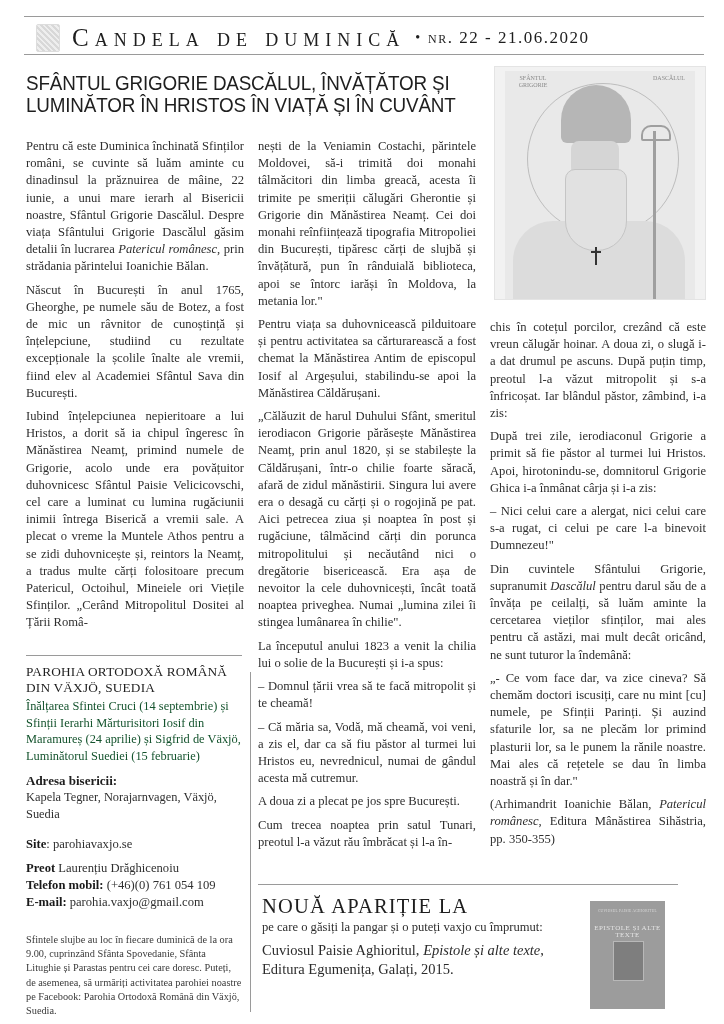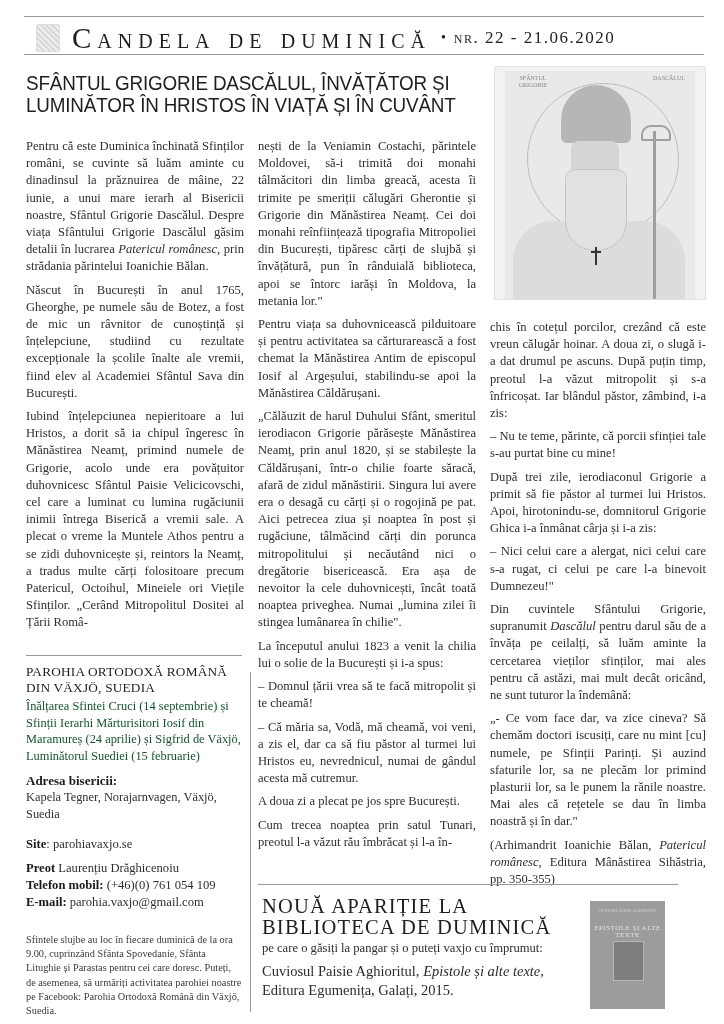--- a/index.html
+++ b/index.html
@@ -6,21 +6,21 @@
   body { width:724px; height:1024px; position:relative; overflow:hidden;
          font-family:"Liberation Serif", "DejaVu Serif", serif; color:#2a2a2a; }
   .abs { position:absolute; }
   .hr { position:absolute; height:1px; background:#9a9a9a; }
 
   
   .masthead { left:24px; top:20px; width:680px; height:36px; display:flex; align-items:center; }
   .emblem { width:22px; height:26px; margin-right:12px; margin-left:12px;
             background:repeating-linear-gradient(45deg,#d8d8d8 0 2px,#eeeeee 2px 4px);
             border:1px solid #dddddd; border-radius:2px; }
-  .mast-title { font-size:29px; letter-spacing:6px; color:#1e1e1e; font-variant:small-caps; }
+  .mast-title { font-size:25px; letter-spacing:6px; color:#1e1e1e; font-variant:small-caps; }
   .mast-dot { font-size:14px; margin:0 8px 0 10px; color:#1e1e1e; }
   .mast-issue { font-size:17px; letter-spacing:1.5px; color:#1e1e1e; font-variant:small-caps; }
 
   
   .headline { left:26px; top:72px; width:450px; font-family:"Liberation Sans Narrow","Liberation Sans",sans-serif;
               font-size:20.5px; line-height:22px; color:#1e1e1e; letter-spacing:-0.2px; transform:scaleX(0.92); transform-origin:left top; }
   .headline div { white-space:nowrap; }
 
   
   .col { font-size:12.6px; line-height:17.2px; text-align:justify; hyphens:auto; color:#2e2e2e;margin-top:16px; }
@@ -113,21 +113,20 @@
   <p>„Călăuzit de harul Duhului Sfânt, smeritul ierodiacon Grigorie părăsește Mănăstirea Neamț, prin anul 1820, și se stabilește la Căldărușani, într-o chilie foarte săracă, afară de zidul mănăstirii. Singura lui avere era o desagă cu cărți și o rogojină pe pat. Aici petrecea ziua și noaptea în post și rugăciune, tâlmăcind cărți din porunca mitropolitului și necăutând nici o dregătorie bisericească. Era așa de nevoitor la cele duhovnicești, încât toată noaptea priveghea. Numai „lumina zilei îi stingea lumânarea în chilie".</p>
   <p>La începutul anului 1823 a venit la chilia lui o solie de la București și i-a spus:</p>
   <p>– Domnul țării vrea să te facă mitropolit și te cheamă!</p>
   <p>– Că măria sa, Vodă, mă cheamă, voi veni, a zis el, dar ca să fiu păstor al turmei lui Hristos eu, nevrednicul, numai de gândul acesta mă cutremur.</p>
   <p>A doua zi a plecat pe jos spre București.</p>
   <p>Cum trecea noaptea prin satul Tunari, preotul l-a văzut rău îmbrăcat și l-a în-</p>
 </div>
 
 <div class="abs col col3">
   <p>chis în cotețul porcilor, crezând că este vreun călugăr hoinar. A doua zi, o slugă i-a dat drumul pe ascuns. După puțin timp, preotul l-a văzut mitropolit și s-a înfricoșat. Iar blândul păstor, zâmbind, i-a zis:</p>
-  <p>– Nu te teme, părinte, că porcii sfinției tale s-au purtat bine cu mine!</p>
   <p>După trei zile, ierodiaconul Grigorie a primit să fie păstor al turmei lui Hristos. Apoi, hirotonindu-se, domnitorul Grigorie Ghica i-a înmânat cârja și i-a zis:</p>
   <p>– Nici celui care a alergat, nici celui care s-a rugat, ci celui pe care l-a binevoit Dumnezeu!"</p>
   <p><span>Din cuvintele Sfântului Grigorie, supranumit </span><em>Dascălul</em><span> pentru darul său de a învăța pe ceilalți, să luăm aminte la cercetarea vieților sfinților, mai ales pentru că astăzi, mai mult decât oricând, ne sunt tuturor la îndemână:</span></p>
   <p>„- Ce vom face dar, va zice cineva? Să chemăm doctori iscusiți, care nu mint [cu] numele, pe Sfinții Parinți. Și auzind sfaturile lor, sa ne plecăm lor primind plasturii lor, sa le punem la rănile noastre. Mai ales că rețetele se dau în limba noastră și în dar."</p>
   <p><span>(Arhimandrit Ioanichie Bălan, </span><em>Patericul românesc</em><span>, Editura Mânăstirea Sihăstria, pp. 350-355)</span></p>
 </div>
 
 <div class="hr" style="left:26px; top:655px; width:216px;"></div>
 <div class="vline" style="left:250px; top:672px; height:340px;"></div>
 <div class="abs parish">
@@ -138,21 +137,20 @@
   <div class="parish-row" style="margin-top:13px;"><b>Site</b>: <span>parohiavaxjo.se</span></div>
   <div class="parish-row" style="margin-top:7px;"><b>Preot</b> <span>Laurențiu Drăghicenoiu</span></div>
   <div class="parish-row"><b>Telefon mobil:</b> <span>(+46)(0) 761 054 109</span></div>
   <div class="parish-row"><b>E-mail:</b> <span>parohia.vaxjo@gmail.com</span></div>
   <div class="parish-note">Sfintele slujbe au loc în fiecare duminică de la ora 9.00, cuprinzând Sfânta Spovedanie, Sfânta Litughie și Parastas pentru cei care doresc. Puteți, de asemenea, să urmăriți activitatea parohiei noastre pe Facebook: Parohia Ortodoxă Română din Växjö, Suedia.</div>
 </div>
 
 <div class="hr" style="left:258px; top:884px; width:420px;"></div>
 <div class="abs newbook">
   <div class="nb-title">NOUĂ APARIȚIE LA</div>
-  <div class="nb-title">BIBLIOTECA DE DUMINICĂ</div>
   <div class="nb-sub">pe care o găsiți la pangar și o puteți vaxjo cu împrumut:</div>
   <div class="nb-ref"><span>Cuviosul Paisie Aghioritul, </span><em>Epistole și alte texte</em><span>, Editura Egumenița, Galați, 2015.</span></div>
 </div>
 <div class="abs book">
   <div class="t1">CUVIOSUL PAISIE AGHIORITUL</div>
   <div class="t2">EPISTOLE ȘI ALTE TEXTE</div>
   <div class="pic"></div>
   <div class="t3"></div>
 </div>
 

